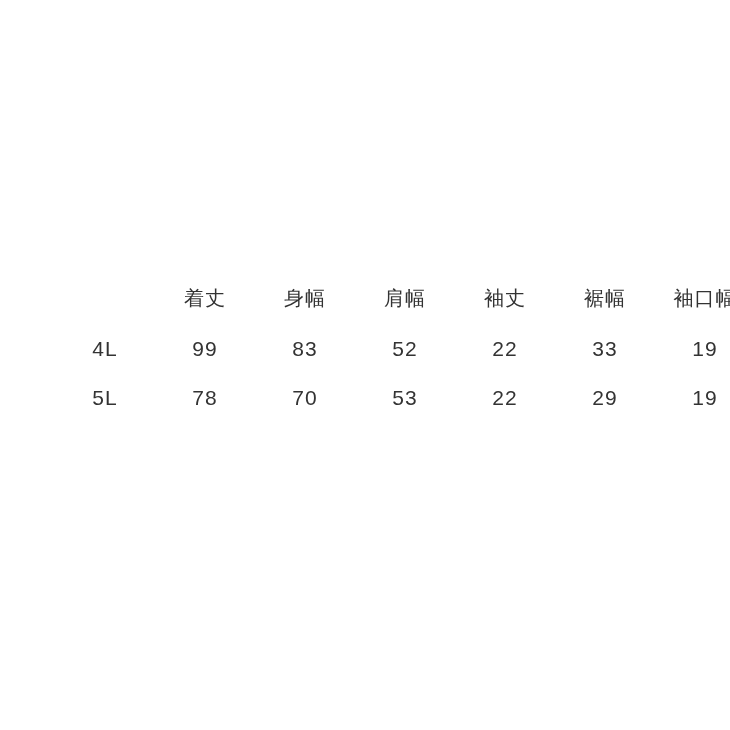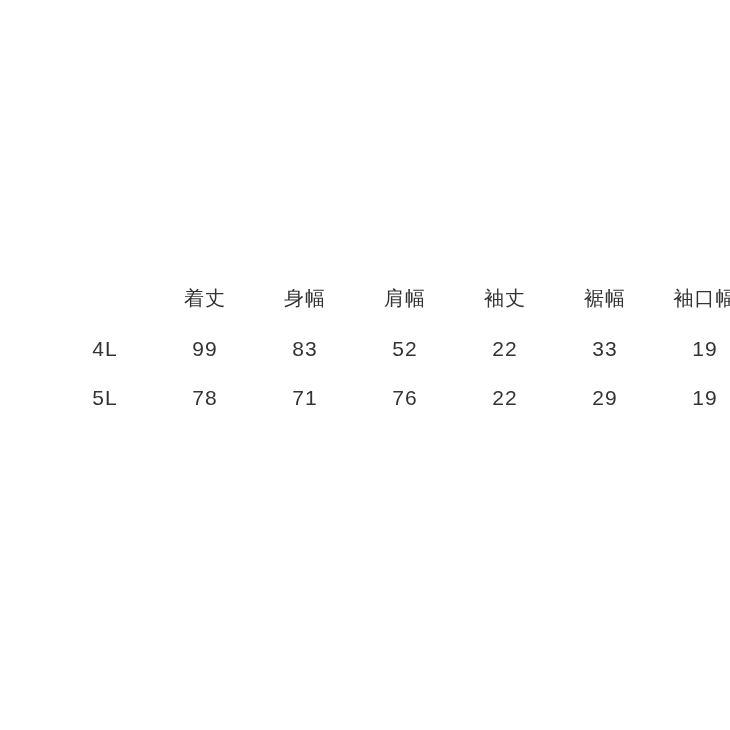--- a/index.html
+++ b/index.html
@@ -93,22 +93,22 @@
           <td>99</td>
           <td>83</td>
           <td>52</td>
           <td>22</td>
           <td>33</td>
           <td>19</td>
         </tr>
         <tr>
           <td class="row-label">5L</td>
           <td>78</td>
-          <td>71</td>
-          <td>76</td>
+          <td>70</td>
+          <td>53</td>
           <td>22</td>
           <td>29</td>
           <td>19</td>
         </tr>
       </tbody>
     </table>
   </div>
 
 </div>
 

